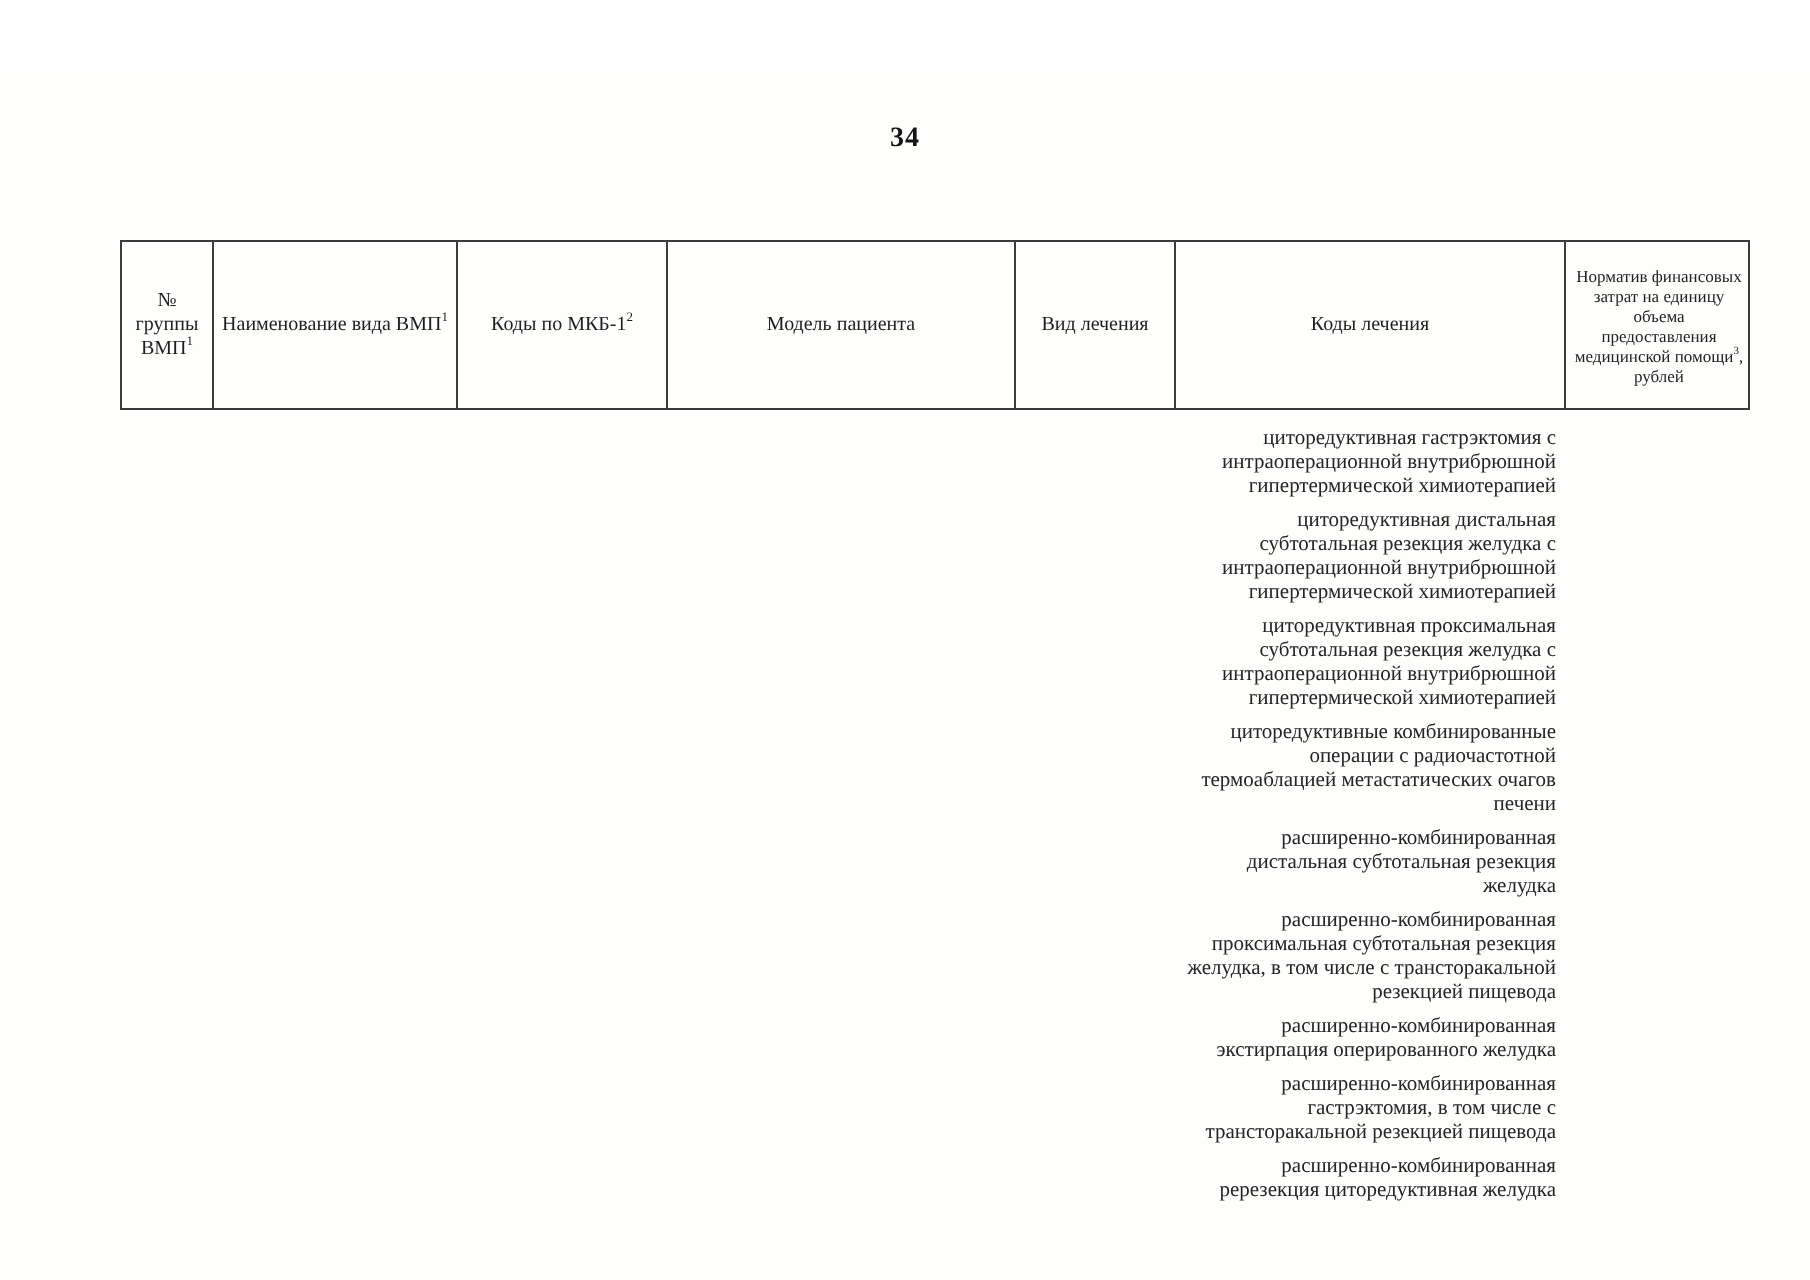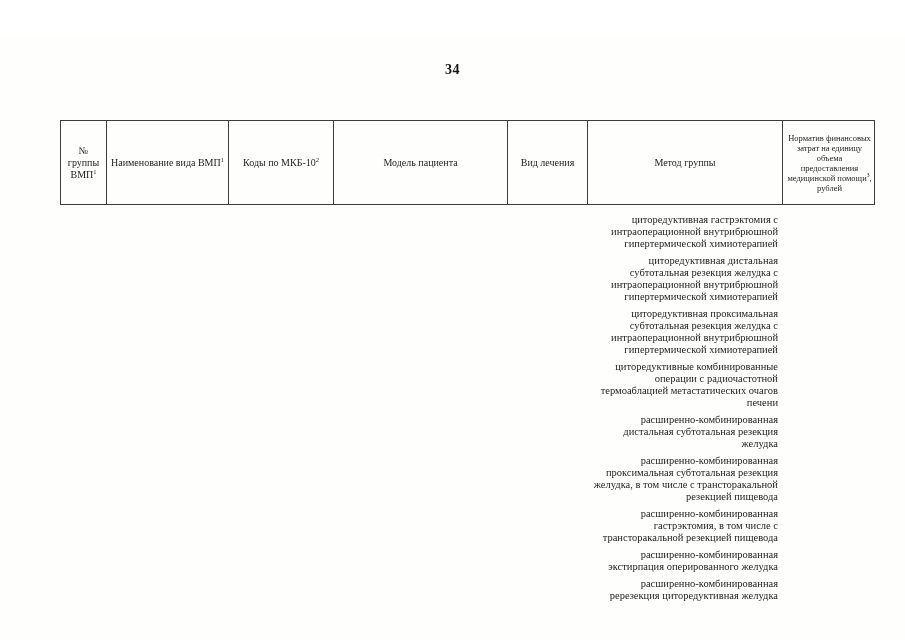--- a/index.html
+++ b/index.html
@@ -94,52 +94,52 @@
   <div class="vmp-table">
 
     <div class="thead">
       <div class="th c1">
         <span><span>№ группы ВМП</span><sup>1</sup></span>
       </div>
       <div class="th c2">
         <span><span>Наименование вида ВМП</span><sup>1</sup></span>
       </div>
       <div class="th c3">
-        <span><span>Коды по МКБ-10</span><sup>2</sup></span>
+        <span><span>Коды по МКБ-1</span><sup>2</sup></span>
       </div>
       <div class="th c4">
         <span>Модель пациента</span>
       </div>
       <div class="th c5">
         <span>Вид лечения</span>
       </div>
       <div class="th c6">
-        <span>Метод группы</span>
+        <span>Коды лечения</span>
       </div>
       <div class="th c7">
         <span><span>Норматив финансовых затрат на единицу объема предоставления медицинской помощи</span><sup>3</sup><span>, рублей</span></span>
       </div>
     </div>
 
     <div class="tbody">
       <div class="td c1"></div>
       <div class="td c2"></div>
       <div class="td c3"></div>
       <div class="td c4"></div>
       <div class="td c5"></div>
       <div class="td c6">
         <div class="method-list">
             <p class="method">циторедуктивная гастрэктомия с интраоперационной внутрибрюшной гипертермической химиотерапией</p>
             <p class="method">циторедуктивная дистальная субтотальная резекция желудка с интраоперационной внутрибрюшной гипертермической химиотерапией</p>
             <p class="method">циторедуктивная проксимальная субтотальная резекция желудка с интраоперационной внутрибрюшной гипертермической химиотерапией</p>
             <p class="method">циторедуктивные комбинированные операции с радиочастотной термоаблацией метастатических очагов печени</p>
             <p class="method">расширенно-комбинированная дистальная субтотальная резекция желудка</p>
             <p class="method">расширенно-комбинированная проксимальная субтотальная резекция желудка, в том числе с трансторакальной резекцией пищевода</p>
+            <p class="method">расширенно-комбинированная экстирпация оперированного желудка</p>
             <p class="method">расширенно-комбинированная гастрэктомия, в том числе с трансторакальной резекцией пищевода</p>
-            <p class="method">расширенно-комбинированная экстирпация оперированного желудка</p>
             <p class="method">расширенно-комбинированная ререзекция циторедуктивная желудка</p>
           </div>
       </div>
       <div class="td c7"></div>
     </div>
 
   </div>
 
 </div>
 

